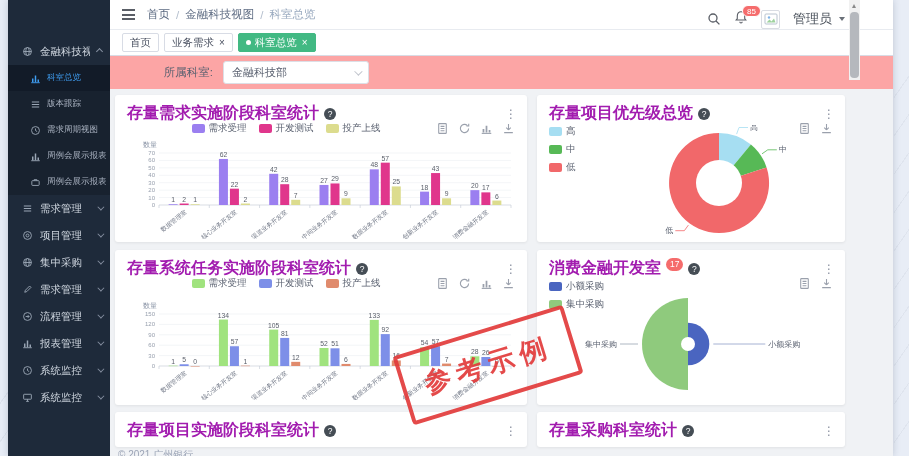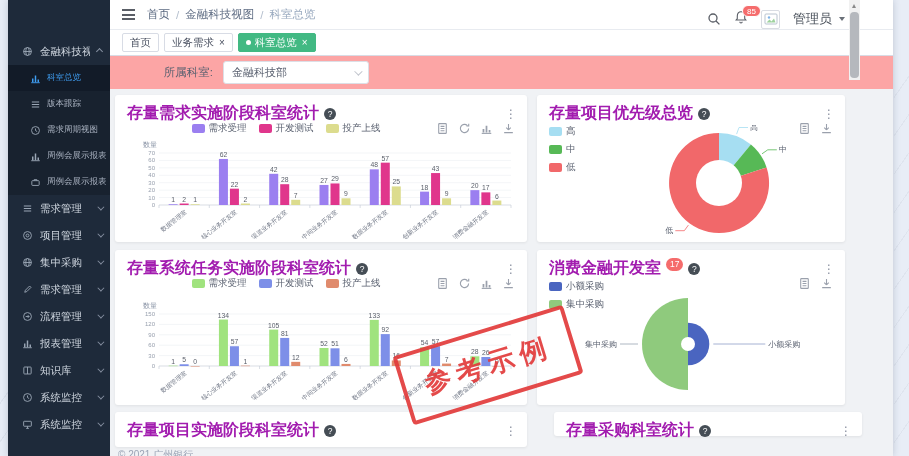--- a/index.html
+++ b/index.html
@@ -48,21 +48,21 @@
   .flabel{margin-left:45px;width:58px;text-align:right;font-size:11.5px;color:#5a6170}
   .select{margin-left:10px;width:146px;height:23px;border:1px solid #dcdfe6;border-radius:3px;background:#fff;display:flex;align-items:center;padding:0 8px;font-size:11px;color:#5a6170;cursor:pointer}
   .select .chev2{margin-left:auto;width:6px;height:6px;border-right:1px solid #c0c4cc;border-bottom:1px solid #c0c4cc;transform:rotate(45deg) translateY(-2px)}
   
   .panel{position:absolute;background:#fff;border-radius:3px;box-shadow:0 1px 3px rgba(0,0,0,.07)}
   .p1{left:5px;top:95px;width:412px;height:147px}
   .p2{left:427px;top:95px;width:308px;height:147px}
   .p3{left:5px;top:250px;width:412px;height:155px}
   .p4{left:427px;top:250px;width:308px;height:155px}
   .p5{left:5px;top:412px;width:412px;height:35px}
-  .p6{left:444px;top:412px;width:308px;height:24px}
+  .p6{left:427px;top:412px;width:308px;height:35px}
   .phead{display:flex;align-items:center;gap:5px;padding:8px 10px 0 12px}
   .ptitle{font-size:16px;font-weight:700;color:#a21caf;white-space:nowrap}
   .q{width:12px;height:12px;border-radius:50%;background:#454d55;color:#fff;font-size:8.5px;line-height:12px;text-align:center;cursor:pointer;flex:none}
   .q::before{content:"?"}
   .more{margin-left:auto;color:#8a90a0;font-size:12px;cursor:pointer;line-height:10px}
   .more::before{content:"\22EE"}
   .badge{background:#f56c6c;color:#fff;font-size:8.5px;line-height:12px;height:13px;padding:0 4px;border-radius:7px;transform:translateY(-4px)}
   .legend-h{position:absolute;top:27px;left:0;right:70px;display:flex;justify-content:center;gap:12px}
   .legend-v{position:absolute;top:30px;left:12px;display:flex;flex-direction:column;gap:5px}
   .li{display:flex;align-items:center;gap:4px;cursor:pointer}
@@ -282,27 +282,20 @@
               <use href="#sym-flow"></use>
             </svg>
             <span class="ml">流程管理</span>
             <i class="chev down"></i>
           </div>
           <div class="mi">
             <svg class="mico" viewBox="0 0 12 12">
               <use href="#sym-chart"></use>
             </svg>
             <span class="ml">报表管理</span>
-            <i class="chev down"></i>
-          </div>
-          <div class="mi">
-            <svg class="mico" viewBox="0 0 12 12">
-              <use href="#sym-book"></use>
-            </svg>
-            <span class="ml">知识库</span>
             <i class="chev down"></i>
           </div>
           <div class="mi">
             <svg class="mico" viewBox="0 0 12 12">
               <use href="#sym-clock"></use>
             </svg>
             <span class="ml">系统监控</span>
             <i class="chev down"></i>
           </div>
           <div class="mi">

